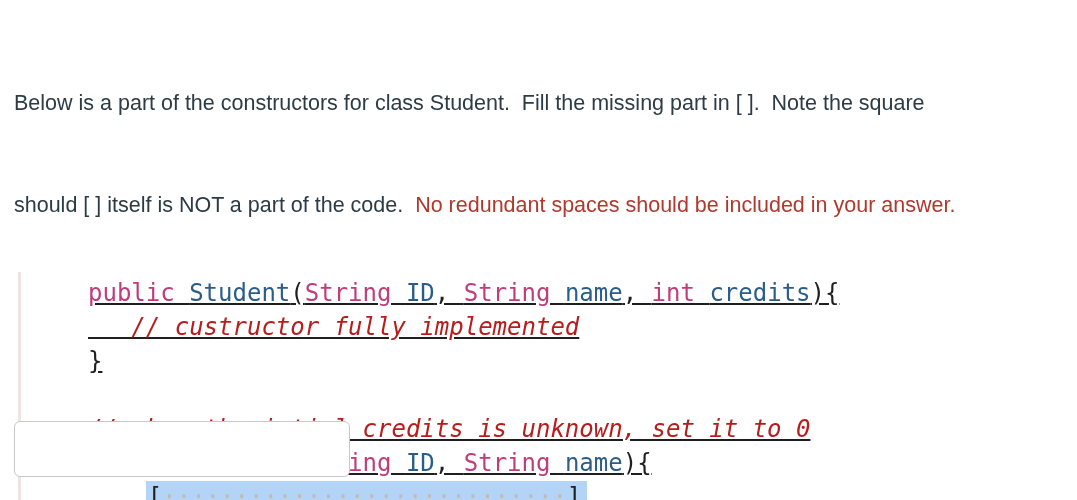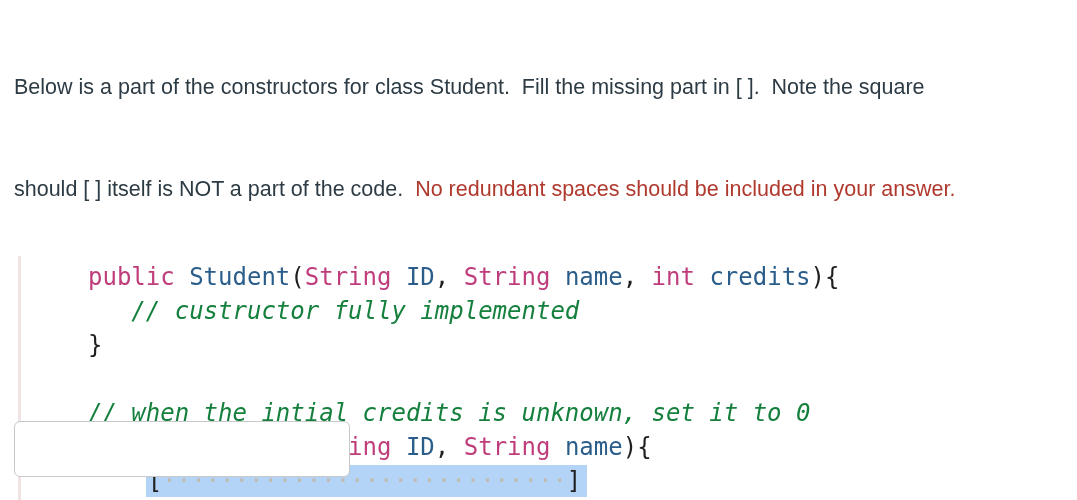--- a/index.html
+++ b/index.html
@@ -9,21 +9,21 @@
   }
   body {
     width: 1077px;
     height: 500px;
     font-family: "Liberation Sans", sans-serif;
     position: relative;
     overflow: hidden;
   }
   
   .question {
-    padding: 2px 14px 0 14px;
+    padding: 18px 14px 0 14px;
     font-size: 21.5px;
     line-height: 34px;
     color: #2d3b45;
     white-space: pre-wrap;
   }
   .question .red {
     color: #b0392e;
     margin-top: 24px;
   }
   
@@ -32,24 +32,25 @@
     border-left: 3px solid #f0e3e3;
     padding: 4px 0 12px 67px;
     font-family: "DejaVu Sans Mono", monospace;
     font-size: 24px;
     line-height: 34px;
     color: #1f1f1f;
   }
   .code-line {
     white-space: pre;
     min-height: 34px;
+    text-decoration: underline;
   }
   .kw { color: #bf3d7b; }          
   .id { color: #2a5d8a; }          
-  .cm { color: #15803d; font-style: italic; } 
+  .cm { color: #b91c1c; font-style: italic; } 
   .pl { color: #1f1f1f; }          
   
   .blank-highlight {
     background: #b3d3f7;
     padding: 2px 6px 2px 2px;
   }
   .blank-bracket { color: #1f1f1f; }
   .blank-dots { color: #c1bcb2; }
   
   .answer-input {

